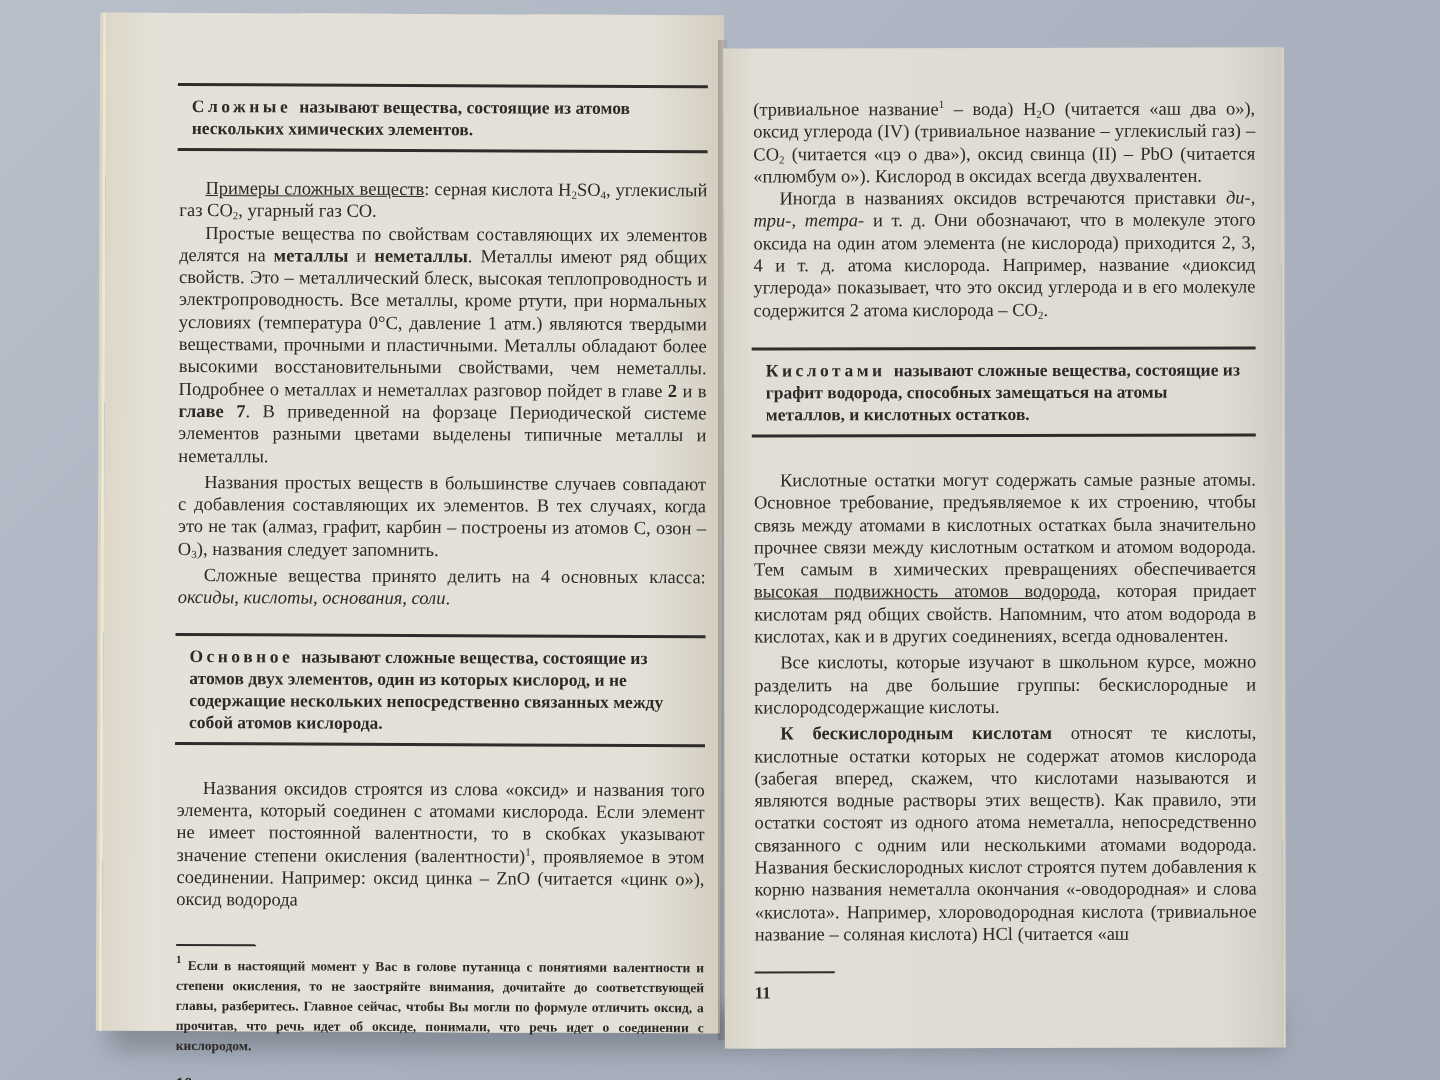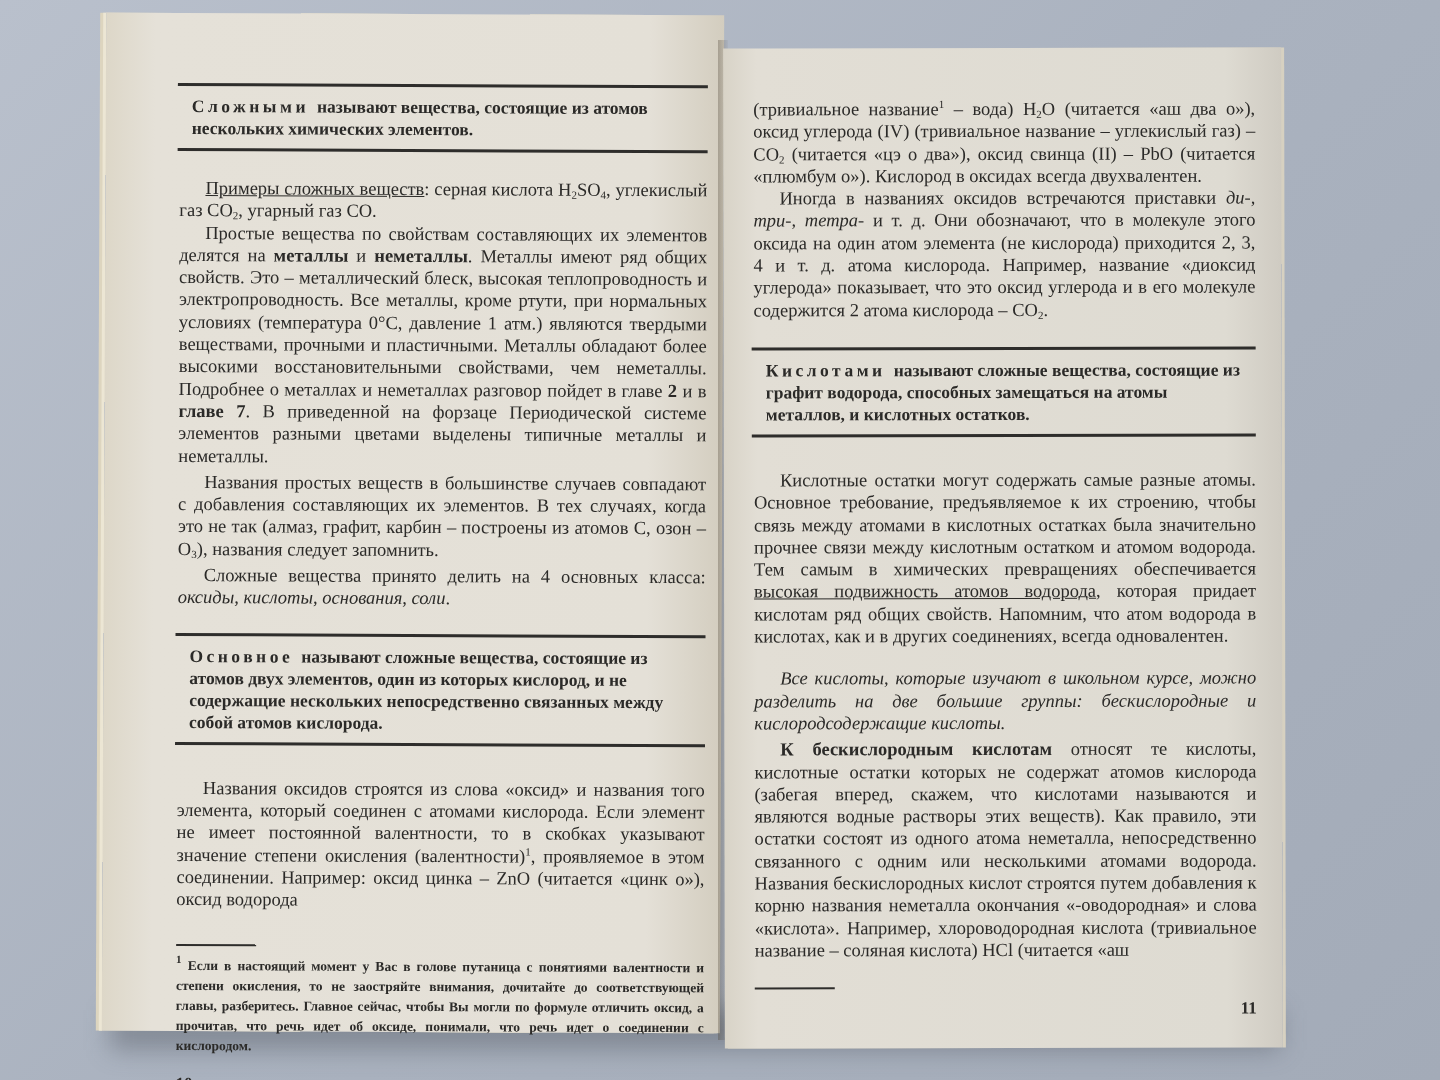--- a/index.html
+++ b/index.html
@@ -60,21 +60,21 @@
   </style>
 </head>
 <body>
 
 <div class="shadow"></div>
 
 <div class="page page-left">
   <div class="content">
 
     <div class="def-box" style="margin-top:4px;">
-      <p><span class="spaced">Сложными</span><span>называют вещества, состоящие из атомов нескольких химических элементов.</span></p>
+      <p><span class="spaced">Сложные</span><span>называют вещества, состоящие из атомов нескольких химических элементов.</span></p>
     </div>
 
     <p class="indent" style="margin-top:26px;"><span class="ul">Примеры сложных веществ</span><span>: серная кислота H</span><sub>2</sub><span>SO</span><sub>4</sub><span>, углекислый газ CO</span><sub>2</sub><span>, угарный газ CO.</span></p>
 
     <p class="indent"><span>Простые вещества по свойствам составляющих их элементов делятся на </span><span class="bold">металлы</span><span> и </span><span class="bold">неметаллы</span><span>. Металлы имеют ряд общих свойств. Это – металлический блеск, высокая теплопроводность и электропроводность. Все металлы, кроме ртути, при нормальных условиях (температура 0°C, давление 1 атм.) являются твердыми веществами, прочными и пластичными. Металлы обладают более высокими восстановительными свойствами, чем неметаллы. Подробнее о металлах и неметаллах разговор пойдет в главе </span><span class="bold">2</span><span> и в </span><span class="bold">главе 7</span><span>. В приведенной на форзаце Периодической системе элементов разными цветами выделены типичные металлы и неметаллы.</span></p>
 
     <p class="indent" style="margin-top:4px;"><span>Названия простых веществ в большинстве случаев совпадают с добавления составляющих их элементов. В тех случаях, когда это не так (алмаз, графит, карбин – построены из атомов C, озон – O</span><sub>3</sub><span>), названия следует запомнить.</span></p>
 
     <p class="indent" style="margin-top:4px;"><span>Сложные вещества принято делить на 4 основных класса: </span><span class="it">оксиды, кислоты, основания, соли</span><span>.</span></p>
 
@@ -101,23 +101,23 @@
     <p><span>(тривиальное название</span><sup>1</sup><span> – вода) H</span><sub>2</sub><span>O (читается «аш два о»), оксид углерода (IV) (тривиальное название – углекислый газ) – CO</span><sub>2</sub><span> (читается «цэ о два»), оксид свинца (II) – PbO (читается «плюмбум о»). Кислород в оксидах всегда двухвалентен.</span></p>
 
     <p class="indent"><span>Иногда в названиях оксидов встречаются приставки </span><span class="it">ди-, три-, тетра-</span><span> и т. д. Они обозначают, что в молекуле этого оксида на один атом элемента (не кислорода) приходится 2, 3, 4 и т. д. атома кислорода. Например, название «диоксид углерода» показывает, что это оксид углерода и в его молекуле содержится 2 атома кислорода – CO</span><sub>2</sub><span>.</span></p>
 
     <div class="def-box" style="margin-top:26px;">
       <p><span class="spaced">Кислотами</span><span>называют сложные вещества, состоящие из графит водорода, способных замещаться на атомы металлов, и кислотных остатков.</span></p>
     </div>
 
     <p class="indent" style="margin-top:32px;"><span>Кислотные остатки могут содержать самые разные атомы. Основное требование, предъявляемое к их строению, чтобы связь между атомами в кислотных остатках была значительно прочнее связи между кислотным остатком и атомом водорода. Тем самым в химических превращениях обеспечивается </span><span class="ul">высокая подвижность атомов водорода</span><span>, которая придает кислотам ряд общих свойств. Напомним, что атом водорода в кислотах, как и в других соединениях, всегда одновалентен.</span></p>
 
-    <p class="indent" style="margin-top:20px;font-style:italic;"><span>Все кислоты, которые изучают в школьном курсе, можно разделить на две большие группы: бескислородные и кислородсодержащие кислоты.</span></p>
+    <p class="indent" style="margin-top:4px;"><span>Все кислоты, которые изучают в школьном курсе, можно разделить на две большие группы: бескислородные и кислородсодержащие кислоты.</span></p>
 
     <p class="indent" style="margin-top:4px;"><span class="bold">К бескислородным кислотам</span><span> относят те кислоты, кислотные остатки которых не содержат атомов кислорода (забегая вперед, скажем, что кислотами называются и являются водные растворы этих веществ). Как правило, эти остатки состоят из одного атома неметалла, непосредственно связанного с одним или несколькими атомами водорода. Названия бескислородных кислот строятся путем добавления к корню названия неметалла окончания «-оводородная» и слова «кислота». Например, хлороводородная кислота (тривиальное название – соляная кислота) HCl (читается «аш</span></p>
 
     <div class="footnote" style="margin-top:26px;">
       <div class="footnote-rule"></div>
     </div>
 
-    <div class="page-num" style="text-align:right; margin-top:8px;">11</div>
+    <div class="page-num" style="text-align:left; margin-top:8px;">11</div>
   </div>
 </div>
 
 </body></html>

